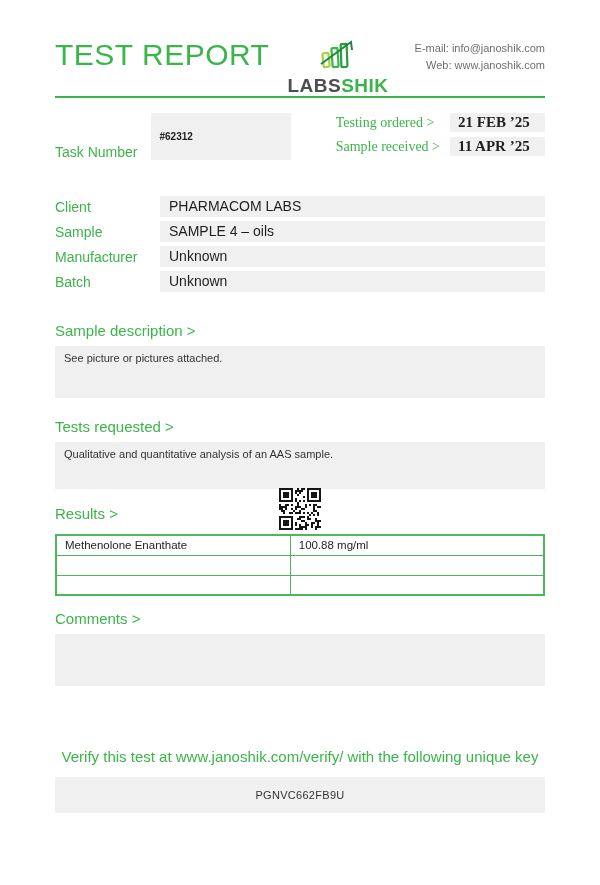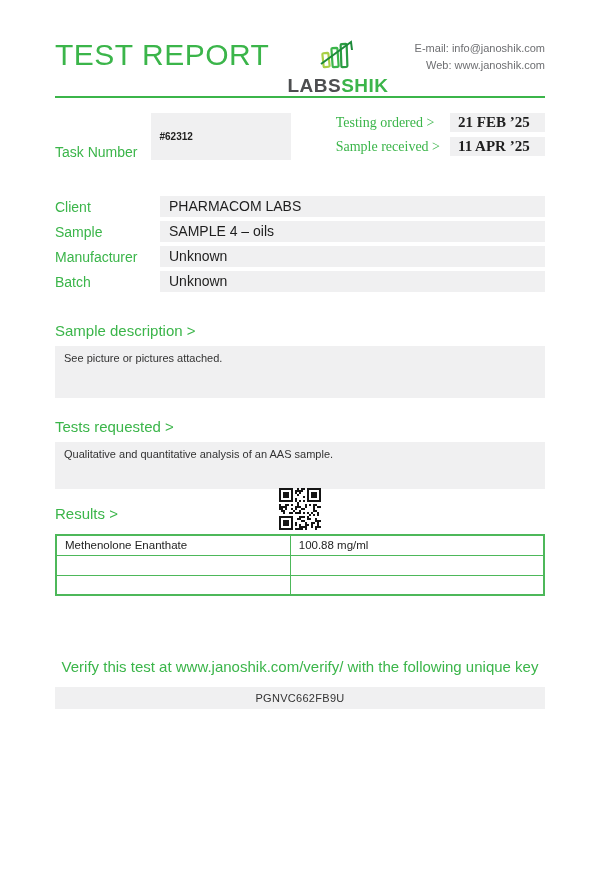--- a/index.html
+++ b/index.html
@@ -60,21 +60,21 @@
 
   
   .footer-row { display:flex; justify-content:space-between; align-items:flex-start; margin-top:48px; height:22px; }
   .analysis-left { display:flex; align-items:center; gap:8px; }
   .analysis-date { font-weight:bold; font-size:15px; padding:1px 10px; min-width:118px; }
   .sig-group { display:flex; align-items:flex-start; gap:14px; margin-right:8px; }
   .sig-group .g-label { padding-top:3px; }
   .sig-svg { margin-top:-40px; display:block; }
 
   .verify-line { margin-top:62px; text-align:center; color:#3bb54a; font-size:15px; }
-  .key-box { margin-top:12px; background:#f0f0f1; height:22px; display:flex; align-items:center; justify-content:center; font-size:11px; color:#333; letter-spacing:.3px; }
+  .key-box { margin-top:12px; background:#f0f0f1; height:36px; display:flex; align-items:center; justify-content:center; font-size:11px; color:#333; letter-spacing:.3px; }
 </style>
 </head>
 <body>
 
 <div class="page">
 
   <div class="header">
     <div class="report-title">TEST REPORT</div>
     <div class="logo">
       <span>
@@ -157,20 +157,24 @@
           <td></td>
         </tr>
         <tr>
           <td class="c1"></td>
           <td></td>
         </tr>
       </tbody>
     </table>
   </div>
 
+  <div class="comments-section">
+    <div class="section-heading">Comments &gt;</div>
+    <div class="text-box comments-box"></div>
+  </div>
 
 
   <div class="verify-line">Verify this test at www.janoshik.com/verify/ with the following unique key</div>
   <div class="key-box">
     <span>PGNVC662FB9U</span>
   </div>
 
 </div>
 
 </body></html>

